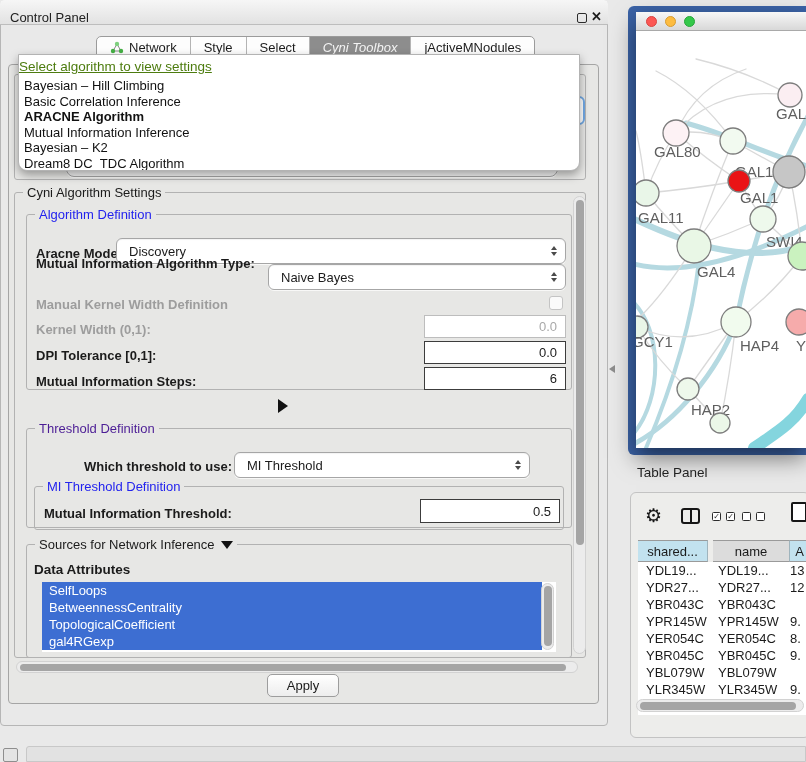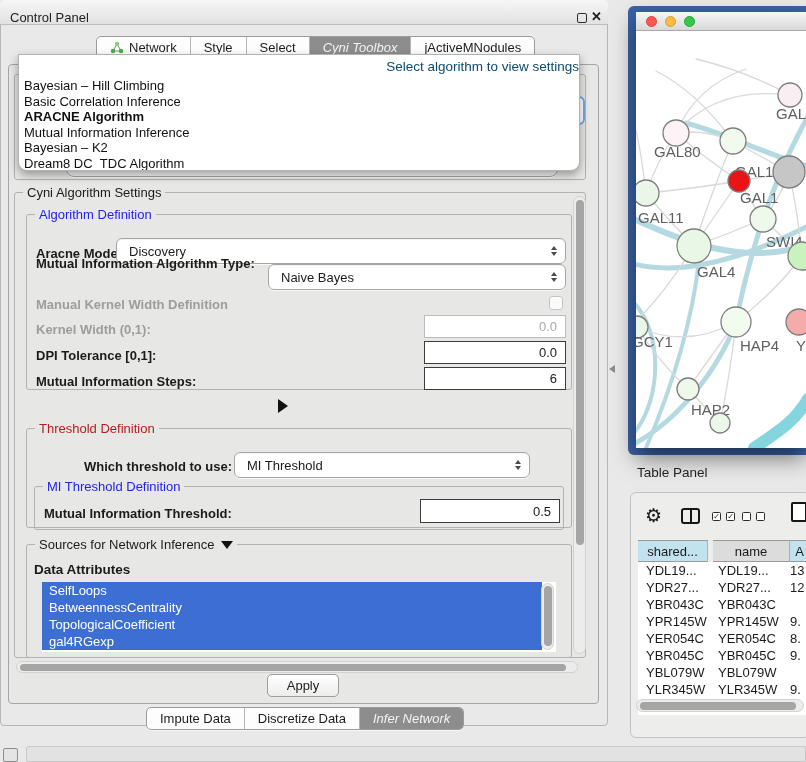--- a/index.html
+++ b/index.html
@@ -29,21 +29,21 @@
   .tabbar-bottom{left:146px;top:707px;}
 
   
   .content-panel{left:8px;top:64px;width:591px;height:640px;background:#e7e7e5;
                  border:1px solid #a5a5a5;border-radius:4px;}
 
   .fieldset{position:absolute;border:1px solid #b2b2b2;border-radius:3px;}
   .legend{position:absolute;top:-8px;left:8px;background:#e7e7e5;padding:0 4px;
           font-size:13px;white-space:nowrap;}
   .legend.blue{color:#2323ee;}
-  .legend.green{color:#b91c1c;}
+  .legend.green{color:#4c1d95;}
 
   .lbl{position:absolute;font-size:13px;font-weight:bold;color:#1b1b1b;white-space:nowrap;}
   .lbl.dis{color:#9d9d9d;}
 
   .combo{position:absolute;background:#fff;border:1px solid #a6a6a6;border-radius:6px;
          font-size:13px;display:flex;align-items:center;padding:0 24px 0 12px;
          box-shadow:inset 0 1px 1px rgba(0,0,0,.05),0 1px 0 rgba(255,255,255,.7);}
   .stp{position:absolute;right:8px;top:50%;transform:translateY(-50%);
        display:flex;flex-direction:column;gap:2px;}
   .stp i{width:0;height:0;border-left:3.5px solid transparent;border-right:3.5px solid transparent;}
@@ -53,21 +53,21 @@
   .field{position:absolute;background:#fff;border:1px solid #3c3c3c;font-size:13px;
          display:flex;align-items:center;justify-content:flex-end;padding:0 8px;}
   .field.dis{border:1px solid #bdbdbd;color:#a9a9a9;}
 
   .chk{position:absolute;width:14px;height:14px;border:1px solid #c4c4c4;border-radius:3px;background:#fafafa;}
 
   
   .popup{left:18px;top:54px;width:562px;height:117px;background:#fff;
          border:1px solid #b3b3b3;border-radius:0 0 9px 9px;z-index:30;
          box-shadow:0 4px 10px rgba(0,0,0,.35);overflow:hidden;}
-  .popup-ph{height:23px;line-height:23px;text-align:right;color:#0c4a6e;font-size:13.5px;}
+  .popup-ph{height:23px;line-height:23px;text-align:left;color:#4d7c0f;font-size:13.5px;text-decoration:underline;}
   .dd-item{height:15.5px;line-height:15.5px;font-size:13px;padding:0 5px;color:#111;}
   .dd-item.bold{font-weight:bold;}
 
   
   .attr-list{position:absolute;background:#fff;overflow:hidden;}
   .attr-item{height:17px;line-height:17px;font-size:13px;color:#fff;background:#3d6ed2;
              padding:0 7px;margin-right:14px;}
 
   .vtrack{position:absolute;background:#ececec;border:1px solid #d2d2d2;border-radius:7px;}
   .vthumb{position:absolute;background:#a5a5a5;border-radius:5px;}
@@ -243,31 +243,20 @@
   </div>
 
   <div class="vtrack" style="left:573px;top:196px;width:13px;height:458px;">
     <div class="vthumb" style="left:2px;top:3px;width:8px;height:345px;"></div>
   </div>
   <div class="htrack" style="left:16px;top:661px;width:562px;height:12px;">
     <div class="hthumb" style="left:3px;top:2px;width:546px;height:7px;"></div>
   </div>
 
   <div class="btn" style="left:267px;top:674px;width:72px;height:23px;">Apply</div>
-  <div class="abs seg-bar tabbar-bottom">
-      <div class="seg">
-        <span>Impute Data</span>
-      </div>
-      <div class="seg">
-        <span>Discretize Data</span>
-      </div>
-      <div class="seg sel">
-        <span>Infer Network</span>
-      </div>
-    </div>
 
   <div class="abs divider-arrow"></div>
 
   <div class="abs net-frame"></div>
   <div class="abs net-window"></div>
   <div class="abs net-titlebar">
     <span class="light red"></span>
     <span class="light yellow"></span>
     <span class="light green"></span>
   </div>

